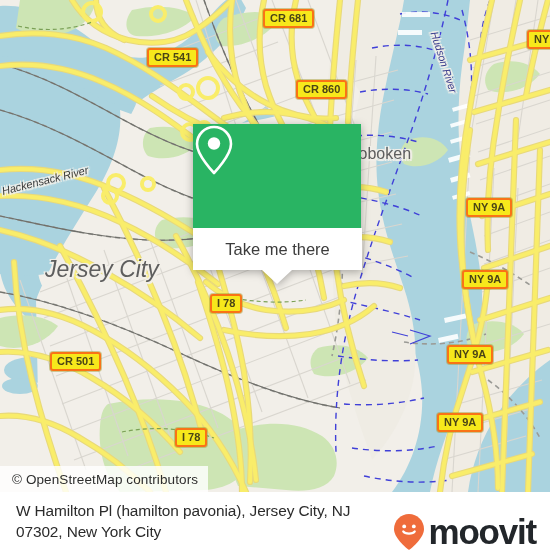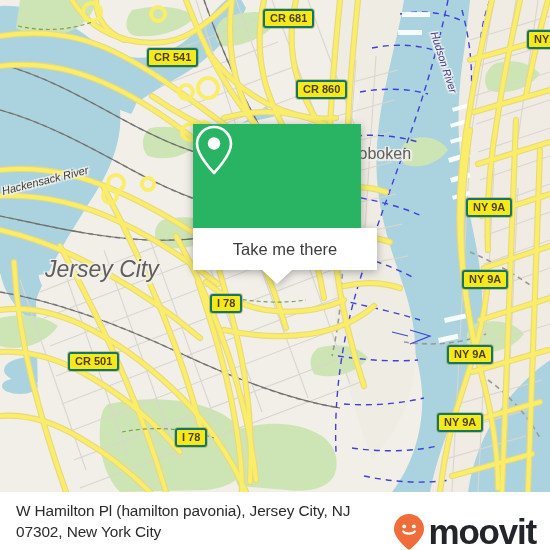--- a/index.html
+++ b/index.html
@@ -40,21 +40,21 @@
     width: 168px;
     filter: drop-shadow(0 2px 4px rgba(0,0,0,0.30));
   }
   #callout-body {
     width: 168px; height: 104px;
     background: #29b463;
     display: flex; align-items: center; justify-content: center;
   }
   #callout-pin { width: 42px; height: 52px; display: block; }
   #callout-footer {
-    width: 184px; height: 42px;
+    width: 169px; height: 42px;
     background: #ffffff;
     display: flex; align-items: center; justify-content: center;
     font-size: 16.5px;
     color: #3c3c3c;
   }
   #callout-tail {
     position: absolute; left: 50%; top: 146px;
     transform: translateX(-50%);
     width: 0; height: 0;
     border-left: 15px solid transparent;
@@ -85,21 +85,21 @@
   #brand-word {
     font-size: 35px; font-weight: 700;
     color: #22262a; letter-spacing: -1.2px;
     line-height: 36px;
   }
 
   
   .shield {
     position: absolute;
     background: #f7e81b;
-    border: 2px solid #0f766e;
+    border: 2px solid #f97316;
     border-radius: 3px;
     color: #4a4416;
     font-size: 11px;
     font-weight: 700;
     padding: 1px 5px 2px 5px;
     white-space: nowrap;
     line-height: 12px;
     box-shadow: 0 0 0 1px rgba(160,150,40,.45);
   }
 
@@ -465,22 +465,23 @@
     <div class="shield" style="left:263px;top:9px">CR 681</div>
     <div class="shield" style="left:147px;top:48px">CR 541</div>
     <div class="shield" style="left:296px;top:80px">CR 860</div>
     <div class="shield" style="left:527px;top:30px">NY</div>
     <div class="shield" style="left:466px;top:198px">NY 9A</div>
     <div class="shield" style="left:462px;top:270px">NY 9A</div>
     <div class="shield" style="left:447px;top:345px">NY 9A</div>
     <div class="shield" style="left:437px;top:413px">NY 9A</div>
     <div class="shield" style="left:210px;top:294px">I 78</div>
     <div class="shield" style="left:175px;top:428px">I 78</div>
-    <div class="shield" style="left:68px;top:352px">CR 501</div>
-
+    <div class="shield" style="left:50px;top:352px">CR 501</div>
+
+    <div id="attribution">© OpenStreetMap contributors</div>
 
     <div id="callout">
       <div id="callout-body">
         <svg id="callout-pin" viewBox="0 0 42 52">
           <path d="M21 3 C11.6 3 4 10.6 4 20 C4 31.5 21 49 21 49 C21 49 38 31.5 38 20 C38 10.6 30.4 3 21 3 Z" fill="none" stroke="#ffffff" stroke-width="2.6" stroke-linejoin="round"></path>
           <circle cx="21" cy="19.5" r="6.2" fill="#ffffff"></circle>
         </svg>
       </div>
       <div id="callout-footer">
         <span>Take me there</span>

